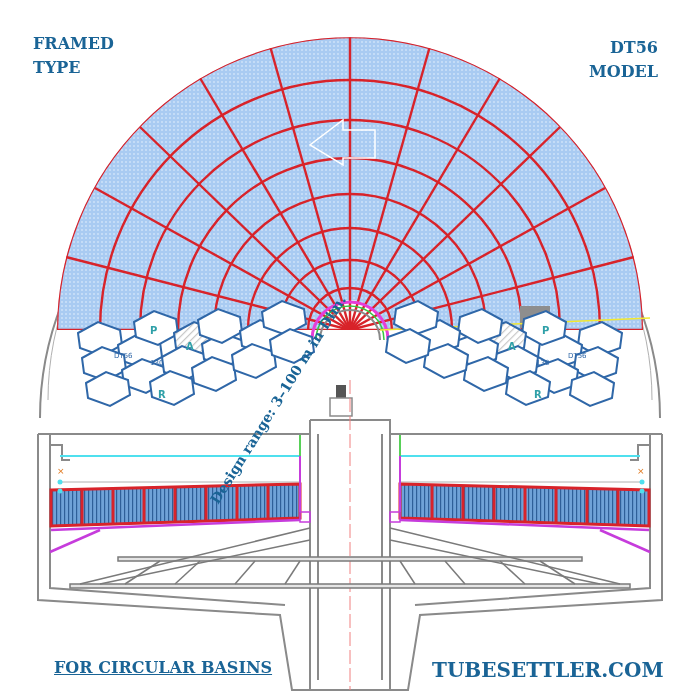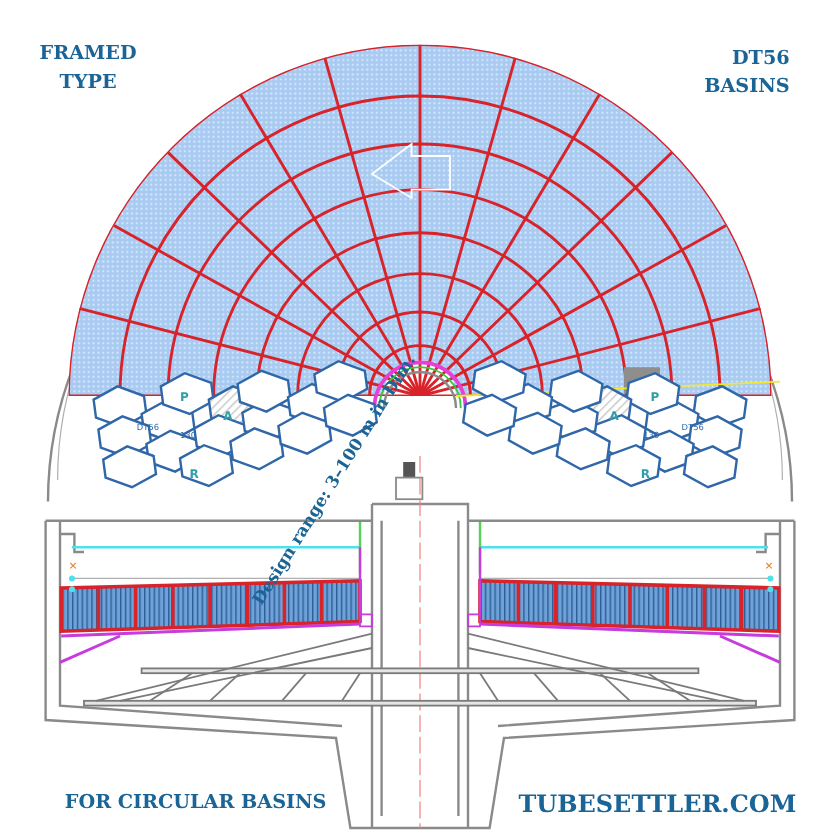--- a/index.html
+++ b/index.html
@@ -1,33 +1,33 @@
 <!DOCTYPE html>
 <html><head>
 <meta charset="utf-8">
 <style>
   html,body{margin:0;padding:0;background:#ffffff;}
   body{width:700px;height:700px;position:relative;overflow:hidden;font-family:"DejaVu Serif",serif;}
-  .label{position:absolute;color:#1a6496;font-weight:bold;font-family:"DejaVu Serif",serif;text-align:center;}
+  .label{position:absolute;color:#1a6496;font-weight:bold;font-family:"DejaVu Serif",serif;}
   .tl{left:33px;top:32px;font-size:16px;line-height:24px;}
   .tr{right:42px;top:36px;font-size:16px;line-height:24px;text-align:right;}
-  .bl{left:54px;top:658px;font-size:16px;}
+  .bl{left:54px;top:658px;font-size:16px;text-decoration:underline;}
   .br{left:432px;top:658px;font-size:20px;}
   svg{position:absolute;left:0;top:0;}
 </style>
 </head>
 <body>
 
 <div class="label tl">
   <div>FRAMED</div>
   <div>TYPE</div>
 </div>
 <div class="label tr">
   <div>DT56</div>
-  <div>BASINS</div>
+  <div>MODEL</div>
 </div>
 
 <svg width="700" height="700" viewBox="0 0 700 700">
   <defs>
     <pattern id="dots" width="4" height="4" patternUnits="userSpaceOnUse">
       <rect width="4" height="4" fill="#a9cbf2"></rect>
       <circle cx="2" cy="2" r="0.8" fill="#e8f2ff"></circle>
     </pattern>
     <pattern id="tubes" width="4" height="10" patternUnits="userSpaceOnUse">
       <rect width="4" height="10" fill="#6fa2d8"></rect>

